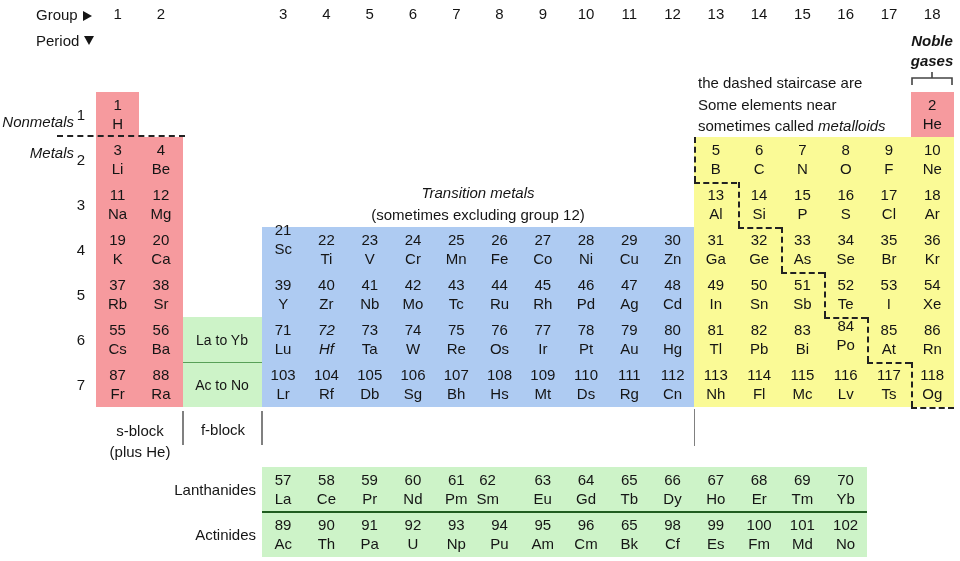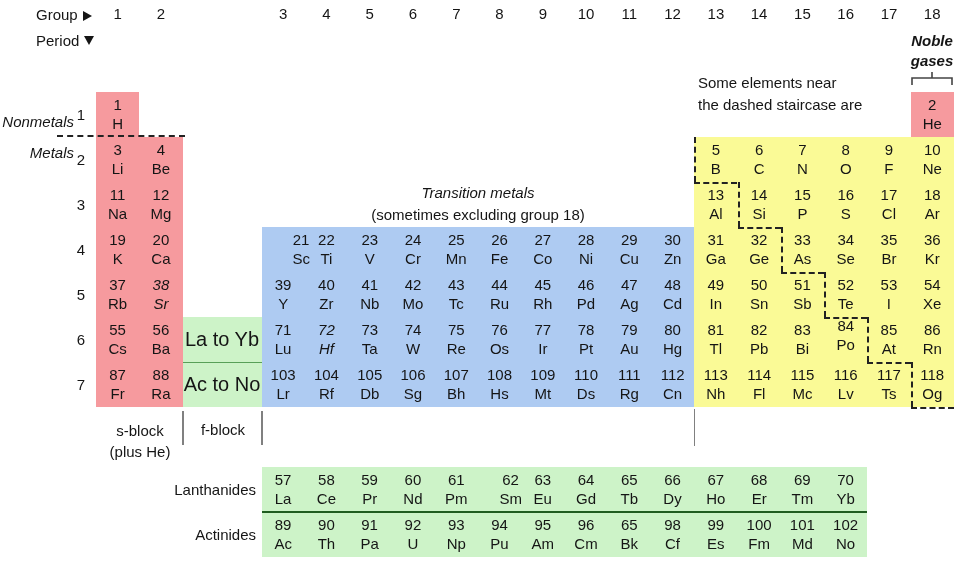--- a/index.html
+++ b/index.html
@@ -14,21 +14,21 @@
   .sep-ph{background:var(--c-pd);}
   .sep-series{background:var(--c-sd);}
   .cell{position:absolute;text-align:center;font-size:15px;line-height:19px;
         padding-top:3px;box-sizing:border-box;white-space:nowrap;}
   .cell div{display:block;}
   .gnum{position:absolute;width:30px;text-align:center;font-size:15px;line-height:18px;}
   .pnum{position:absolute;width:20px;text-align:center;font-size:15px;line-height:19px;}
   .lbl{position:absolute;font-size:15px;line-height:19px;white-space:nowrap;}
   .center{text-align:center;}
   .italic{font-style:italic;}
-  .ph{position:absolute;display:flex;align-items:center;justify-content:center;font-size:20px;}
+  .ph{position:absolute;display:flex;align-items:center;justify-content:center;font-size:14px;}
   .dash-h{position:absolute;border-top:2px dashed #222;}
   .dash-v{position:absolute;border-left:2px dashed #222;}
   .tick{position:absolute;width:1.5px;background:#808080;}
   .tri-right{display:inline-block;width:0;height:0;border-left:9px solid #151515;
              border-top:5.5px solid transparent;border-bottom:5.5px solid transparent;
              margin-left:5px;vertical-align:-1px;}
   .tri-down{display:inline-block;width:0;height:0;border-top:9px solid #151515;
             border-left:5.5px solid transparent;border-right:5.5px solid transparent;
             margin-left:5px;vertical-align:1px;}
 </style>
@@ -58,27 +58,28 @@
 
   <div class="lbl italic center" style="left:898px;top:31px;width:68px;line-height:20px;font-weight:600">
     <div>Noble</div>
     <div>gases</div>
   </div>
   <svg class="abs" style="left:910px;top:70px" width="44" height="16" viewBox="0 0 44 16">
       <path d="M2 15 L2 8 L42 8 L42 15 M22 8 L22 2" fill="none" stroke="#444" stroke-width="1.6"></path>
     </svg>
 
   <div class="lbl" style="left:698px;top:72px;line-height:21.5px">
+    <div>the dashed staircase are</div>
     <div>Some elements near</div>
-    <div>the dashed staircase are</div>
+    <div><span>sometimes called </span><span class="italic">metalloids</span></div>
   </div>
 
   <div class="lbl center" style="left:348px;top:182px;width:260px;line-height:22px">
     <div class="italic">Transition metals</div>
-    <div>(sometimes excluding group 18)</div>
+    <div>(sometimes excluding group 12)</div>
   </div>
 
   <div class="ph" style="left:182.5px;top:317px;width:79px;height:45px">La to Yb</div>
   <div class="ph" style="left:182.5px;top:362px;width:79px;height:45px">Ac to No</div>
 
   <div class="lbl center" style="left:90px;top:420px;width:100px;line-height:21px">
     <div>s-block</div>
     <div>(plus He)</div>
   </div>
   <div class="lbl center" style="left:173px;top:420px;width:100px">f-block</div>
@@ -187,21 +188,21 @@
       <div class="sym">Ar</div>
     </div>
     <div class="cell" style="left: 96px; top: 227px; width: 43.27px; height: 45px;">
       <div class="num">19</div>
       <div class="sym">K</div>
     </div>
     <div class="cell" style="left: 139.3px; top: 227px; width: 43.27px; height: 45px;">
       <div class="num">20</div>
       <div class="sym">Ca</div>
     </div>
-    <div class="cell" style="left: 261.5px; top: 227px; width: 43.27px; height: 45px; margin-left: 18px;">
+    <div class="cell" style="left: 261.5px; top: 217px; width: 43.27px; height: 45px;">
       <div class="num">21</div>
       <div class="sym">Sc</div>
     </div>
     <div class="cell" style="left: 304.8px; top: 227px; width: 43.27px; height: 45px;">
       <div class="num">22</div>
       <div class="sym">Ti</div>
     </div>
     <div class="cell" style="left: 348.1px; top: 227px; width: 43.27px; height: 45px;">
       <div class="num">23</div>
       <div class="sym">V</div>
@@ -255,21 +256,21 @@
       <div class="sym">Br</div>
     </div>
     <div class="cell" style="left: 910.6px; top: 227px; width: 43.27px; height: 45px;">
       <div class="num">36</div>
       <div class="sym">Kr</div>
     </div>
     <div class="cell" style="left: 96px; top: 272px; width: 43.27px; height: 45px;">
       <div class="num">37</div>
       <div class="sym">Rb</div>
     </div>
-    <div class="cell" style="left: 139.3px; top: 272px; width: 43.27px; height: 45px; font-style: italic;">
+    <div class="cell" style="left: 139.3px; top: 272px; width: 43.27px; height: 45px;">
       <div class="num">38</div>
       <div class="sym">Sr</div>
     </div>
     <div class="cell" style="left: 261.5px; top: 272px; width: 43.27px; height: 45px;">
       <div class="num">39</div>
       <div class="sym">Y</div>
     </div>
     <div class="cell" style="left: 304.8px; top: 272px; width: 43.27px; height: 45px;">
       <div class="num">40</div>
       <div class="sym">Zr</div>
@@ -487,21 +488,21 @@
       <div class="sym">Pr</div>
     </div>
     <div class="cell" style="left: 391.3px; top: 466.7px; width: 43.27px; height: 45px;">
       <div class="num">60</div>
       <div class="sym">Nd</div>
     </div>
     <div class="cell" style="left: 434.6px; top: 466.7px; width: 43.27px; height: 45px;">
       <div class="num">61</div>
       <div class="sym">Pm</div>
     </div>
-    <div class="cell" style="left: 489px; top: 466.7px; width: 43.27px; height: 45px;">
+    <div class="cell" style="left: 466px; top: 466.7px; width: 43.27px; height: 45px;">
       <div class="num">62</div>
       <div class="sym">Sm</div>
     </div>
     <div class="cell" style="left: 521.1px; top: 466.7px; width: 43.27px; height: 45px;">
       <div class="num">63</div>
       <div class="sym">Eu</div>
     </div>
     <div class="cell" style="left: 564.4px; top: 466.7px; width: 43.27px; height: 45px;">
       <div class="num">64</div>
       <div class="sym">Gd</div>

